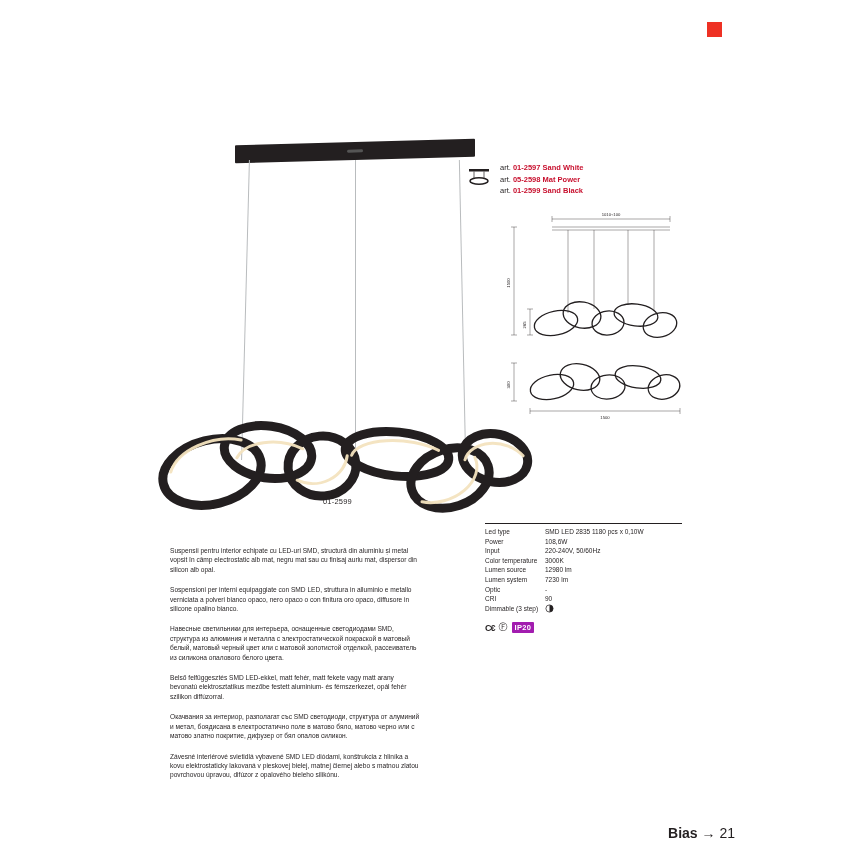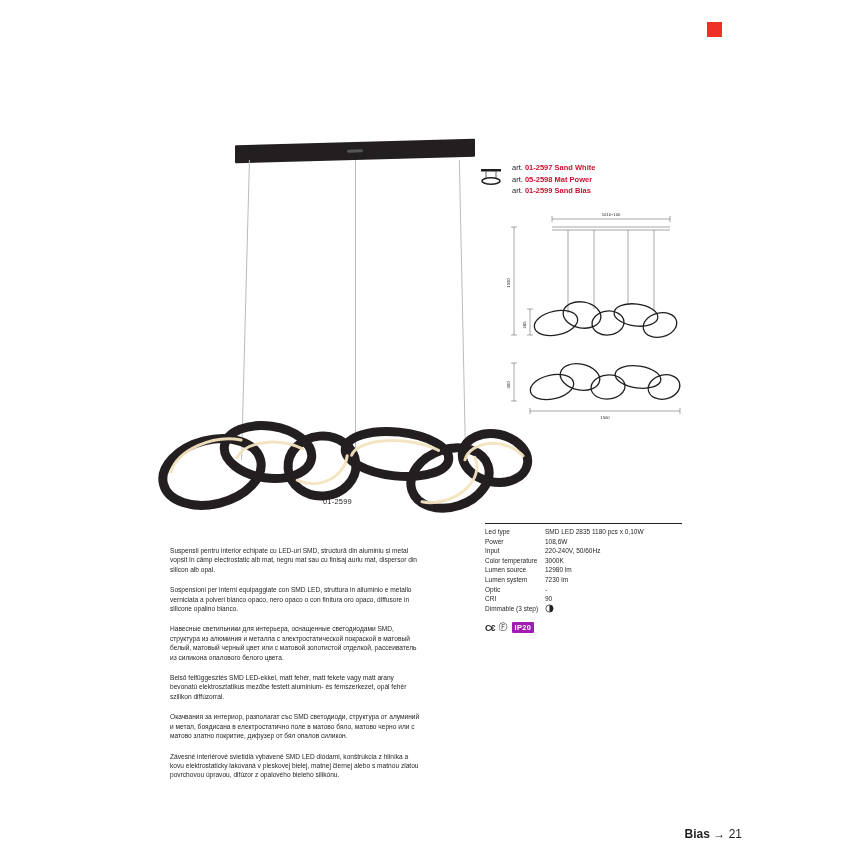--- a/index.html
+++ b/index.html
@@ -38,21 +38,21 @@
   .w3 { left:312px; height:300px; transform:rotate(-1.2deg); }
 
   .lamp-svg { position:absolute; left:0px; top:290px; width:410px; height:115px; }
 
   .code-label {
     position:absolute; left:173px; top:377px;
     font-size:7.5px; color:#231f20; letter-spacing:.2px;
   }
 
   
-  .variants { position:absolute; left:480px; top:162px; width:220px; }
+  .variants { position:absolute; left:468px; top:162px; width:220px; }
   .variant-icon {
     position:absolute; left:0; top:4px; width:22px; height:20px;
   }
   .variant-row { font-size:7.5px; line-height:11.5px; color:#231f20; padding-left:32px; white-space:nowrap; }
   .variant-row .art { color:#231f20; }
   .variant-row .code { color:#c8102e; font-weight:bold; }
   .variant-row .name { color:#c8102e; font-weight:bold; }
 
   
   .tech { position:absolute; left:490px; top:205px; width:230px; height:225px; }
@@ -72,22 +72,22 @@
     padding:1px 3px; border-radius:1px; letter-spacing:.3px;
   }
   .dim-icon { display:inline-block; width:9px; height:9px; vertical-align:-1px; }
 
   
   .descr { position:absolute; left:170px; top:546px; width:250px; }
   .descr p { margin:0 0 11px 0; font-size:6.6px; line-height:9.4px; color:#231f20; }
 
   
   .footer {
-    position:absolute; right:126px; bottom:27px;
-    font-size:12px; color:#231f20;
+    position:absolute; right:133px; bottom:27px;
+    font-size:14px; color:#231f20;
   }
   .footer .t { font-weight:bold; }
   .footer .p { font-weight:normal; }
 </style>
 </head>
 <body>
 
 <div class="page">
 
   <div class="red-marker"></div>
@@ -133,21 +133,21 @@
       <span class="name">Sand White</span>
     </div>
     <div class="variant-row">
       <span class="art">art.</span>
       <span class="code">05-2598</span>
       <span class="name">Mat Power</span>
     </div>
     <div class="variant-row">
       <span class="art">art.</span>
       <span class="code">01-2599</span>
-      <span class="name">Sand Bias</span>
+      <span class="name">Sand Black</span>
     </div>
   </div>
 
   <div class="tech">
     <svg width="230" height="225" viewBox="0 0 230 225">
 
       <g stroke="#231f20" stroke-width="0.4" fill="none">
 
         <line x1="62" y1="14" x2="180" y2="14"></line>
         <line x1="62" y1="11" x2="62" y2="17"></line>

